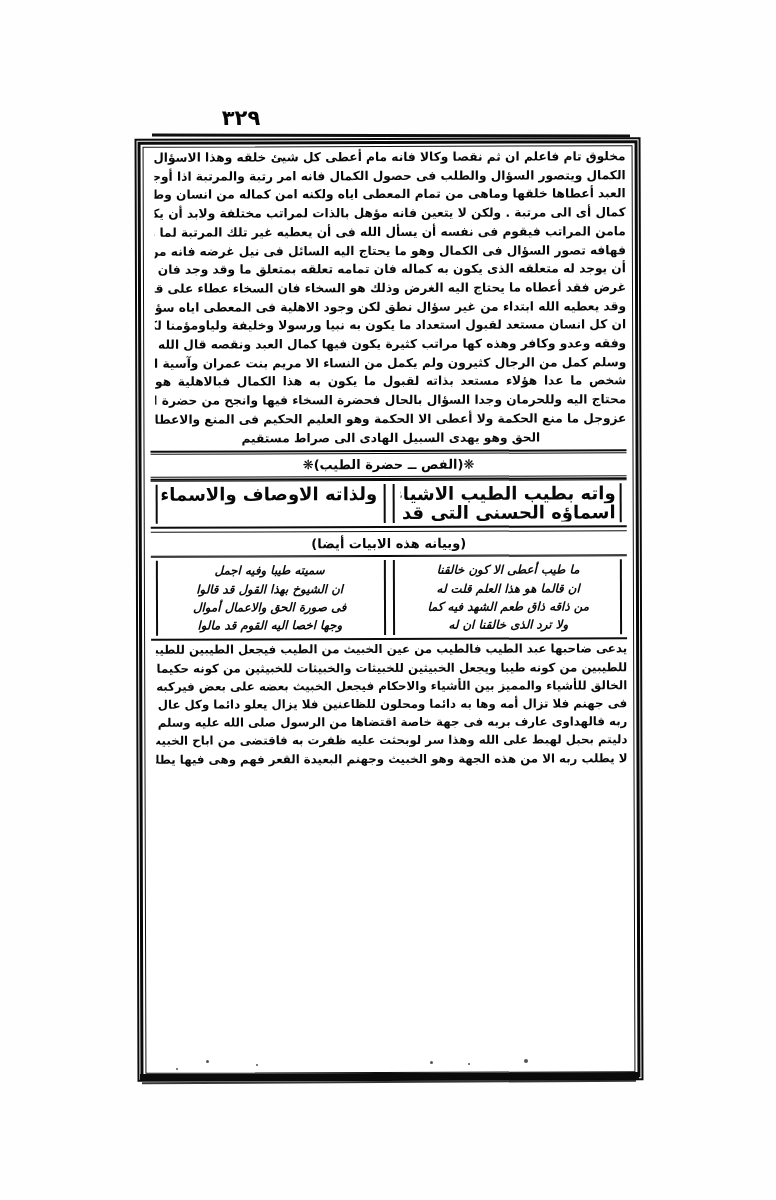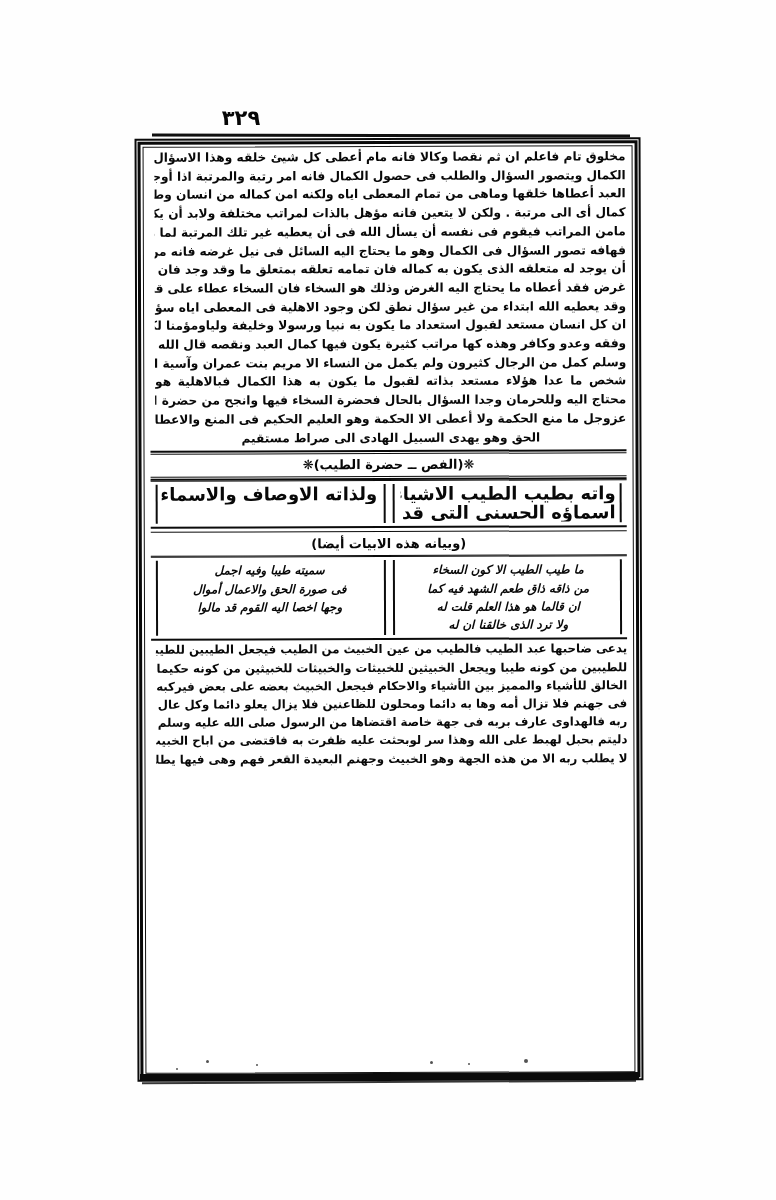--- a/index.html
+++ b/index.html
@@ -257,28 +257,29 @@
 
     <div class="heading-band thin">
       <div class="inner">
         <div class="heading-text">(وبيانه هذه الابيات أيضا)</div>
       </div>
     </div>
 
     <div class="verse-table" id="verse-table-2">
       <div class="edge-rule"></div>
       <div class="verse-col right-col">
-        <div class="verse-line">ما طيب الطيب الا كون السخاء</div>
+        <div class="verse-line">ما طيب أعطى الا كون خالقنا</div>
+        <div class="verse-line">ان قالما هو هذا العلم قلت له</div>
         <div class="verse-line">من ذاقه ذاق طعم الشهد فيه كما</div>
-        <div class="verse-line">ان قالما هو هذا العلم قلت له</div>
         <div class="verse-line">ولا ترد الذى خالقنا ان له</div>
       </div>
       <div class="col-divider"></div>
       <div class="verse-col">
         <div class="verse-line">سميته طيبا وفيه اجمل</div>
+        <div class="verse-line">ان الشيوخ بهذا القول قد قالوا</div>
         <div class="verse-line">فى صورة الحق والاعمال أموال</div>
         <div class="verse-line">وجها اخصا اليه القوم قد مالوا</div>
       </div>
       <div class="edge-rule left-edge"></div>
     </div>
 
     <div class="prose-block" id="prose-bottom">
       <span class="ln">يدعى ضاحبها عبد الطيب فالطيب من عين الخبيث من الطيب فيجعل الطيبين للطيبات والطيبات</span>
       <span class="ln">للطيبين من كونه طيبا ويجعل الخبيثين للخبيثات والخبيثات للخبيثين من كونه حكيما فانه هو</span>
       <span class="ln">الخالق للأشياء والمميز بين الأشياء والاحكام فيجعل الخبيث بعضه على بعض فيركبه جميعا فيجعله</span>

